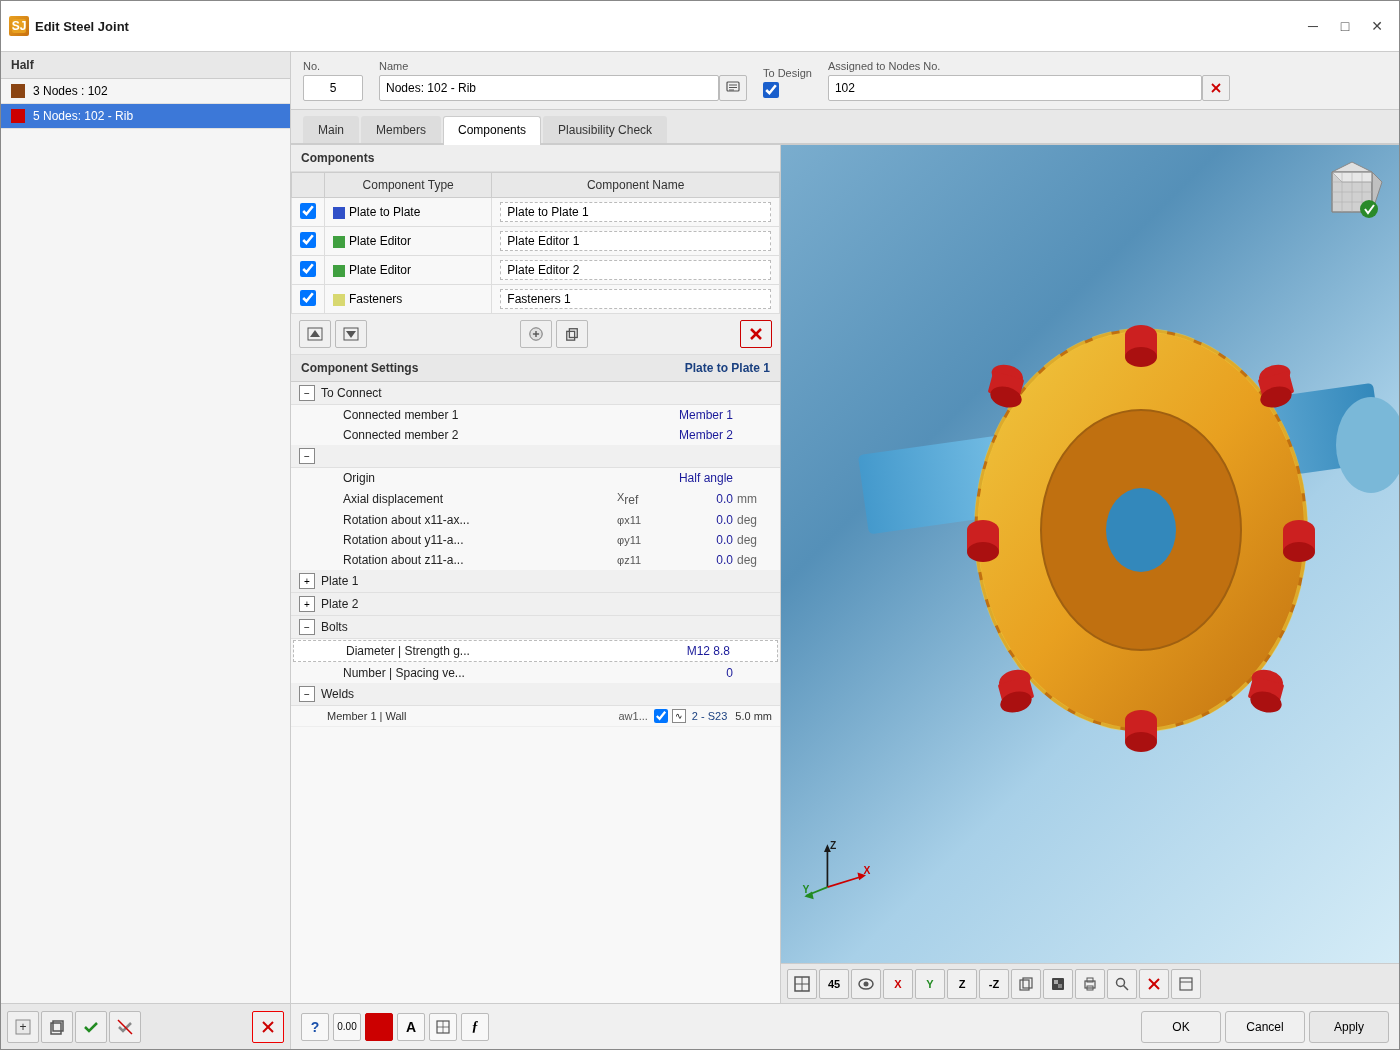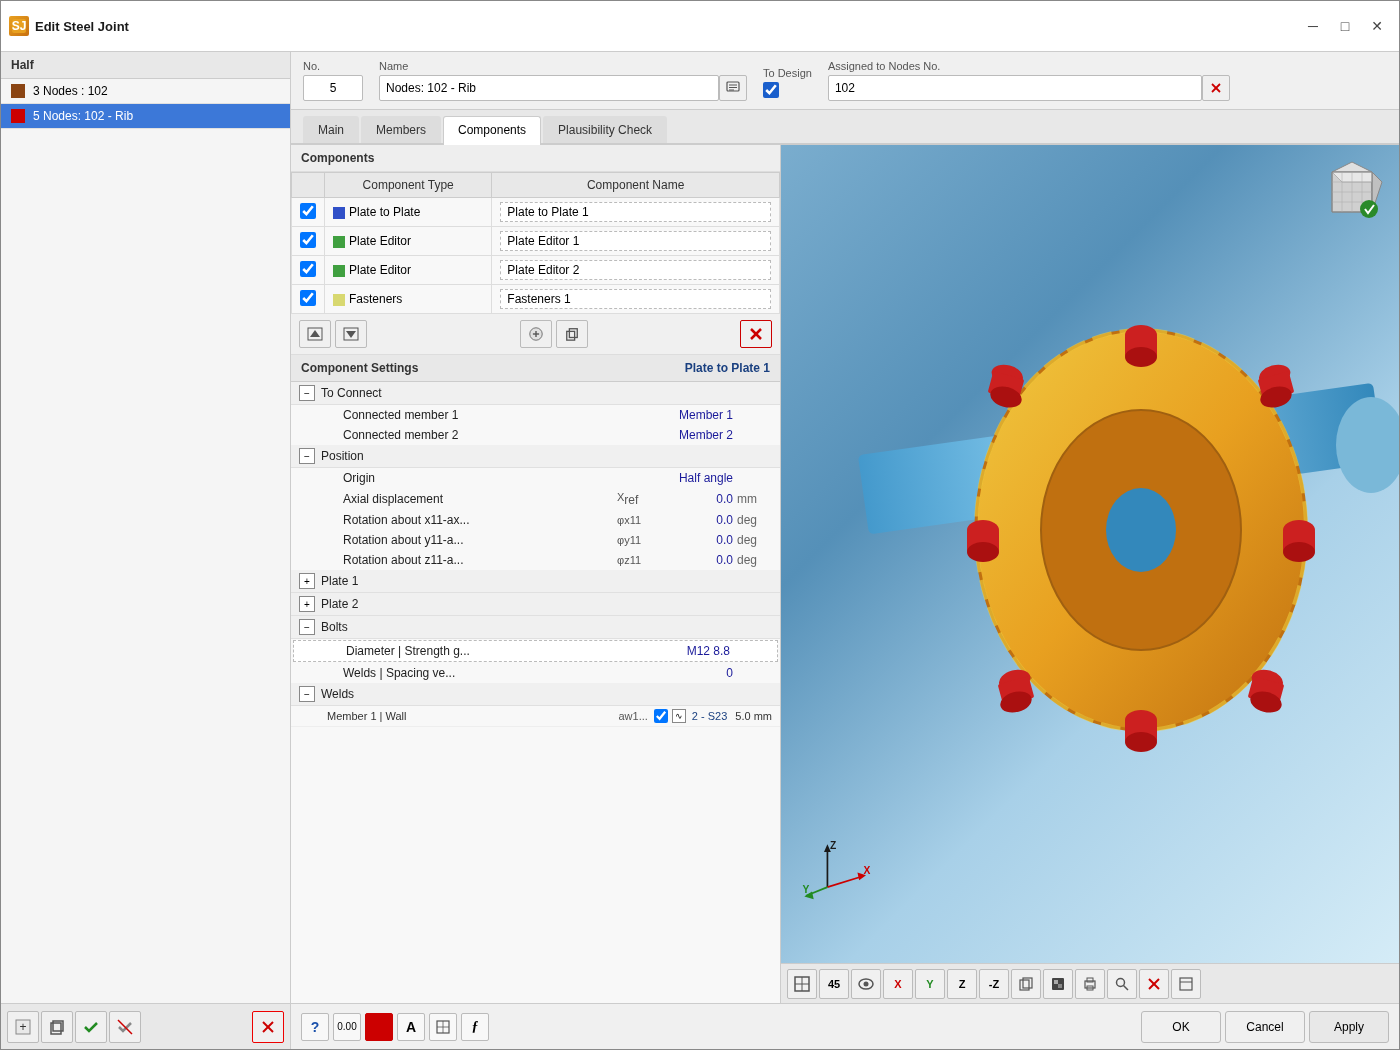--- a/index.html
+++ b/index.html
@@ -333,21 +333,20 @@
             </div>
             <div class="tree-item" style="padding-left:36px;">
               <div class="tree-indent" style="width:16px;"></div>
               <span class="tree-label">Connected member 2</span>
               <span class="tree-value">Member 2</span>
               <span class="tree-unit"></span>
             </div>
 
             <div class="tree-item group">
               <div class="tree-toggle">−</div>
-              <span class="tree-label">Position</span>
             </div>
             <div class="tree-item" style="padding-left:36px;">
               <div class="tree-indent" style="width:16px;"></div>
               <span class="tree-label">Origin</span>
               <span class="tree-value" style="min-width:140px;">Half angle</span>
               <span class="tree-unit"></span>
             </div>
             <div class="tree-item" style="padding-left:36px;">
               <div class="tree-indent" style="width:16px;"></div>
               <span class="tree-label">Axial displacement</span>
@@ -392,21 +391,21 @@
               <span class="tree-label">Bolts</span>
             </div>
             <div class="tree-item" style="padding-left:36px;background:white;border:1px dashed #bbb;margin:1px 2px;">
               <div class="tree-indent" style="width:16px;"></div>
               <span class="tree-label">Diameter | Strength g...</span>
               <span class="tree-value" style="min-width:100px;">M12  8.8</span>
               <span class="tree-unit"></span>
             </div>
             <div class="tree-item" style="padding-left:36px;">
               <div class="tree-indent" style="width:16px;"></div>
-              <span class="tree-label">Welds | Spacing ve...</span>
+              <span class="tree-label">Number | Spacing ve...</span>
               <span class="tree-value">0</span>
               <span class="tree-unit"></span>
             </div>
 
             <div class="tree-item group">
               <div class="tree-toggle">−</div>
               <span class="tree-label">Welds</span>
             </div>
             <div class="weld-row">
               <span class="weld-cell" style="flex:1;">Member 1 | Wall</span>

